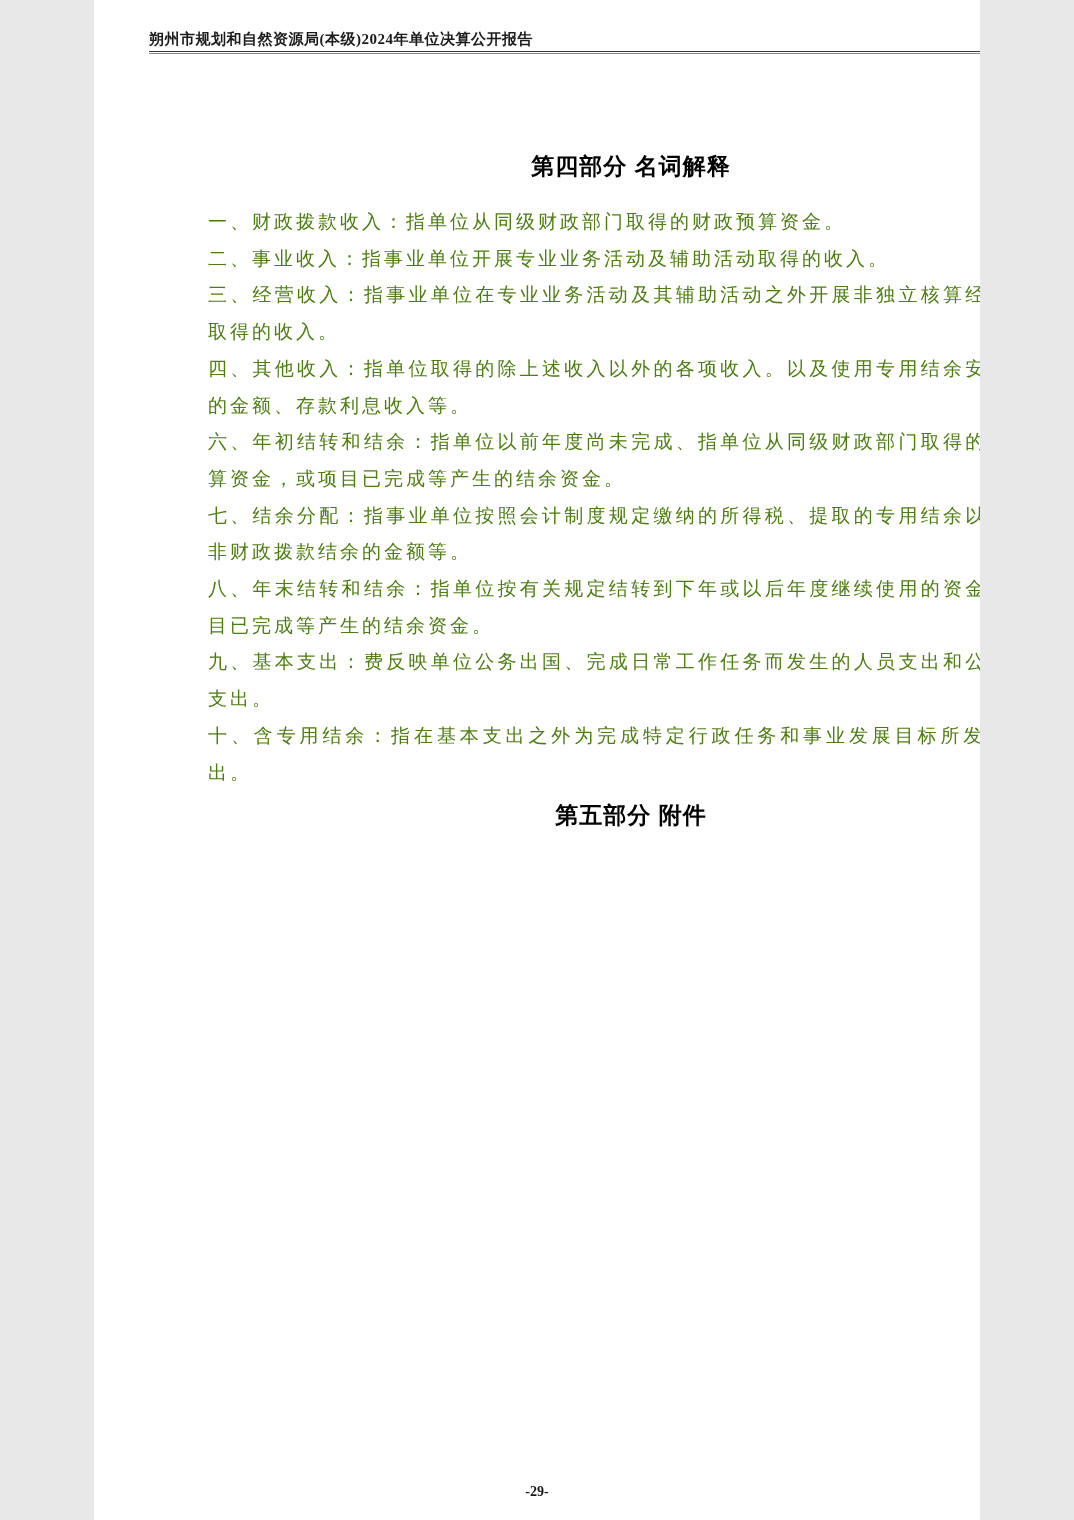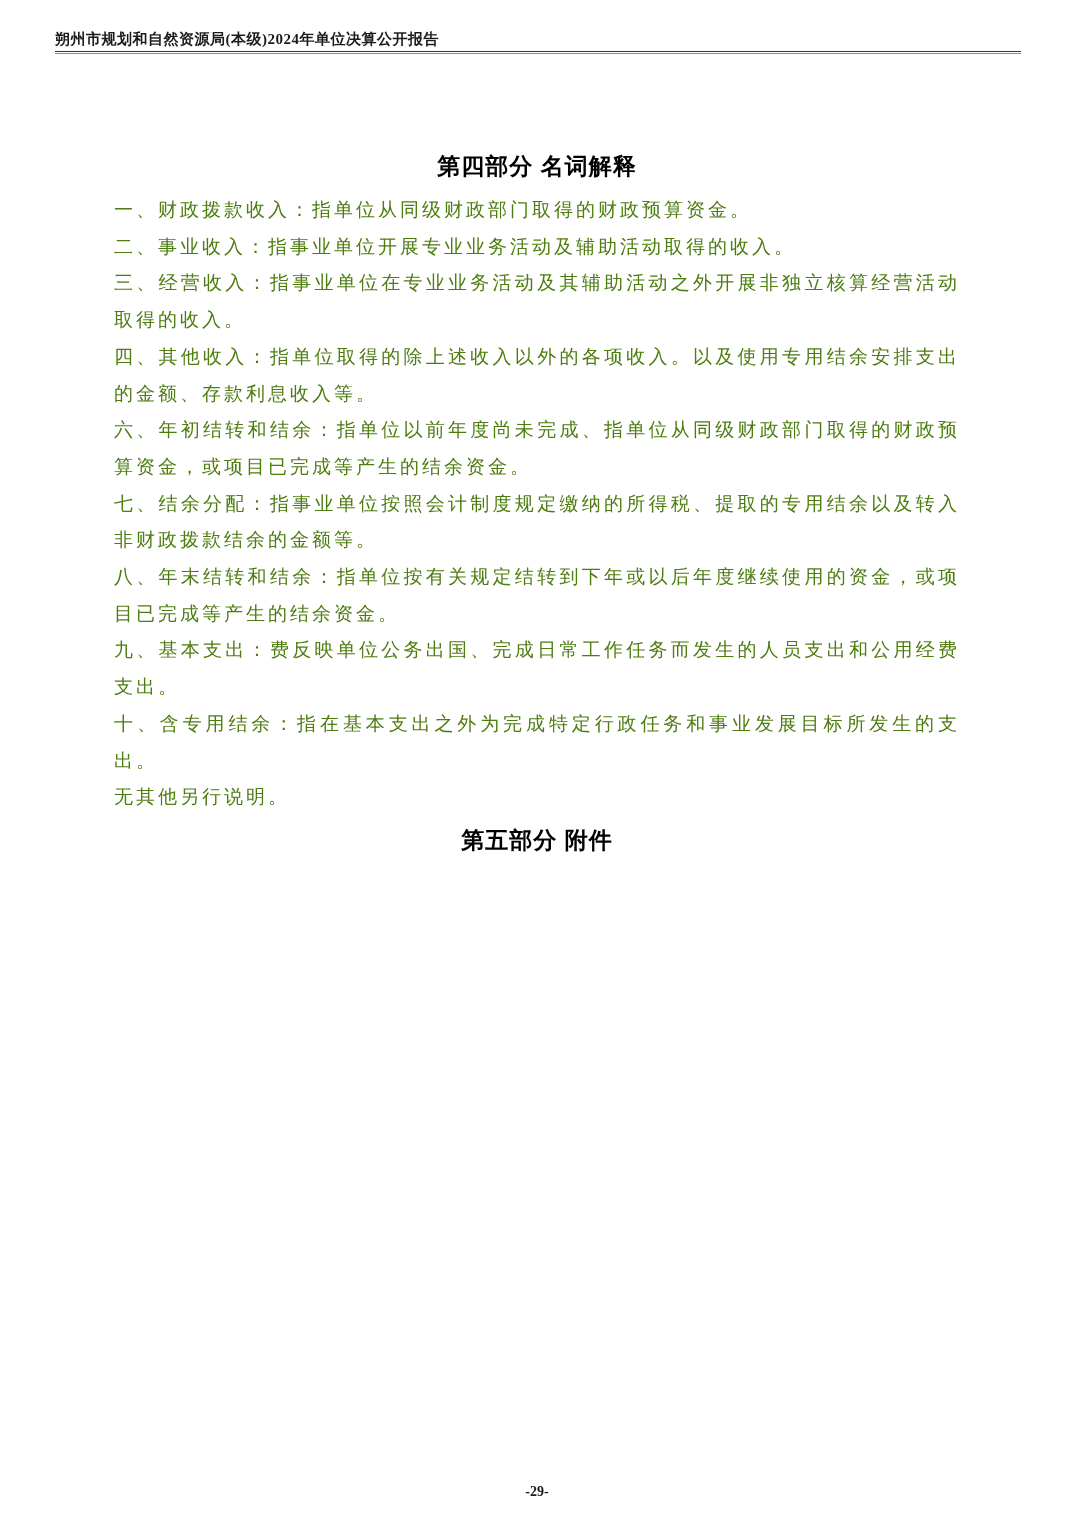--- a/index.html
+++ b/index.html
@@ -1,18 +1,18 @@
 <!DOCTYPE html>
 <html><head>
 <meta charset="utf-8">
 <style>
   html, body { margin: 0; padding: 0; background: #e8e8e8; }
   .page {
     position: relative;
-    width: 1074px;
+    width: 886px;
     height: 1520px;
     margin: 0 auto;
     background: #ffffff;
     overflow: hidden;
     font-family: "Liberation Serif", "DejaVu Serif", serif;
   }
   .doc-header {
     position: absolute;
     left: 55px;
     top: 30px;
@@ -31,21 +31,21 @@
     border-top: 1px solid #3a3a3a;
     border-bottom: 1px solid #8c8c8c;
   }
   .main {
     position: absolute;
     left: 114px;
     top: 148px;
     width: 846px;
   }
   .section-title {
-    margin: 0 0 8px 0;
+    margin: 0 0 20px 0;
     text-align: center;
     font-family: "Liberation Sans", "DejaVu Sans", sans-serif;
     font-size: 23px;
     font-weight: bold;
     color: #000000;
     letter-spacing: 1px;
     line-height: 36px;
   }
   .section-title.second {
     margin: 6px 0 4px 0;
@@ -84,21 +84,20 @@
 
     <p class="body-para">一、财政拨款收入：指单位从同级财政部门取得的财政预算资金。</p>
     <p class="body-para">二、事业收入：指事业单位开展专业业务活动及辅助活动取得的收入。</p>
     <p class="body-para">三、经营收入：指事业单位在专业业务活动及其辅助活动之外开展非独立核算经营活动取得的收入。</p>
     <p class="body-para">四、其他收入：指单位取得的除上述收入以外的各项收入。以及使用专用结余安排支出的金额、存款利息收入等。</p>
     <p class="body-para">六、年初结转和结余：指单位以前年度尚未完成、指单位从同级财政部门取得的财政预算资金，或项目已完成等产生的结余资金。</p>
     <p class="body-para">七、结余分配：指事业单位按照会计制度规定缴纳的所得税、提取的专用结余以及转入非财政拨款结余的金额等。</p>
     <p class="body-para">八、年末结转和结余：指单位按有关规定结转到下年或以后年度继续使用的资金，或项目已完成等产生的结余资金。</p>
     <p class="body-para">九、基本支出：费反映单位公务出国、完成日常工作任务而发生的人员支出和公用经费支出。</p>
     <p class="body-para">十、含专用结余：指在基本支出之外为完成特定行政任务和事业发展目标所发生的支出。</p>
-    <p class="body-para">无其他另行说明。</p>
 
     <h1 class="section-title second">第五部分 附件</h1>
 
   </div>
 
   <div class="doc-footer">-29-</div>
 
 </div>
 
 </body></html>

